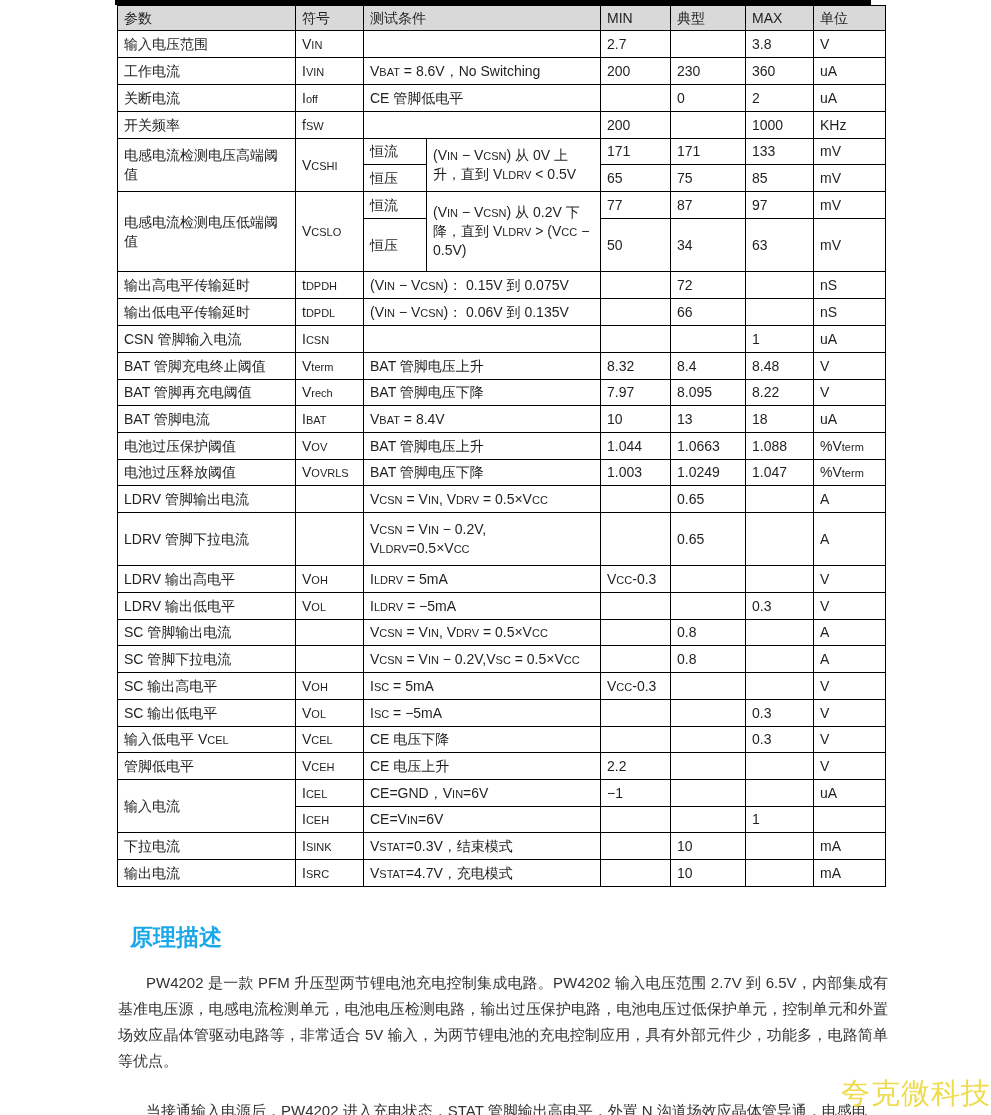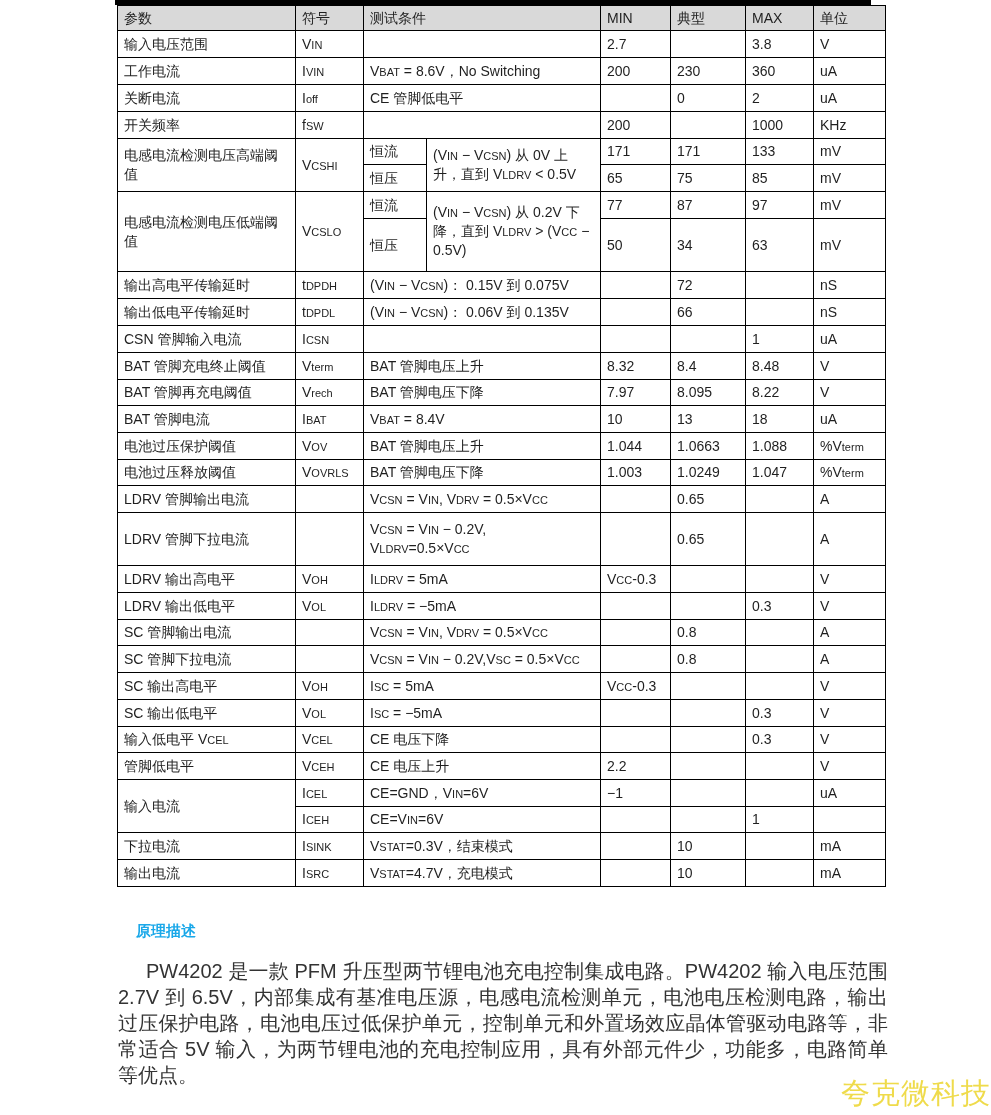--- a/index.html
+++ b/index.html
@@ -29,26 +29,26 @@
   }
   .spec thead th { background:#d9d9d9; height:25px; }
   .h25{height:25px;} .h26{height:26px;} .h27{height:27px;} .h53{height:53px;}
   .cond { white-space:pre-line; }
   .j { text-align:justify; }
   .sc { font-size:11px; }
   .mode { padding-left:8px; }
 
   .section { position:absolute; left:118px; top:916px; width:770px; }
   .section h2 {
-    margin:6px 0 0 18px;
-    font-size:15px; font-weight:bold; color:#1aa8e9;
+    margin:6px 0 0 12px;
+    font-size:23px; font-weight:bold; color:#1aa8e9;
   }
   .para {
     margin:17px 0 0 0;
-    font-size:20px; line-height:26px; color:#333;
+    font-size:15px; line-height:26px; color:#333;
     text-align:justify; text-indent:28px;
   }
   .para.p2 { margin-top:24px; }
 
   .watermark {
     position:absolute; right:0px; bottom:1px;
     font-size:29px; color:#efdb4b; letter-spacing:1px;
     white-space:nowrap;
   }
 </style>

